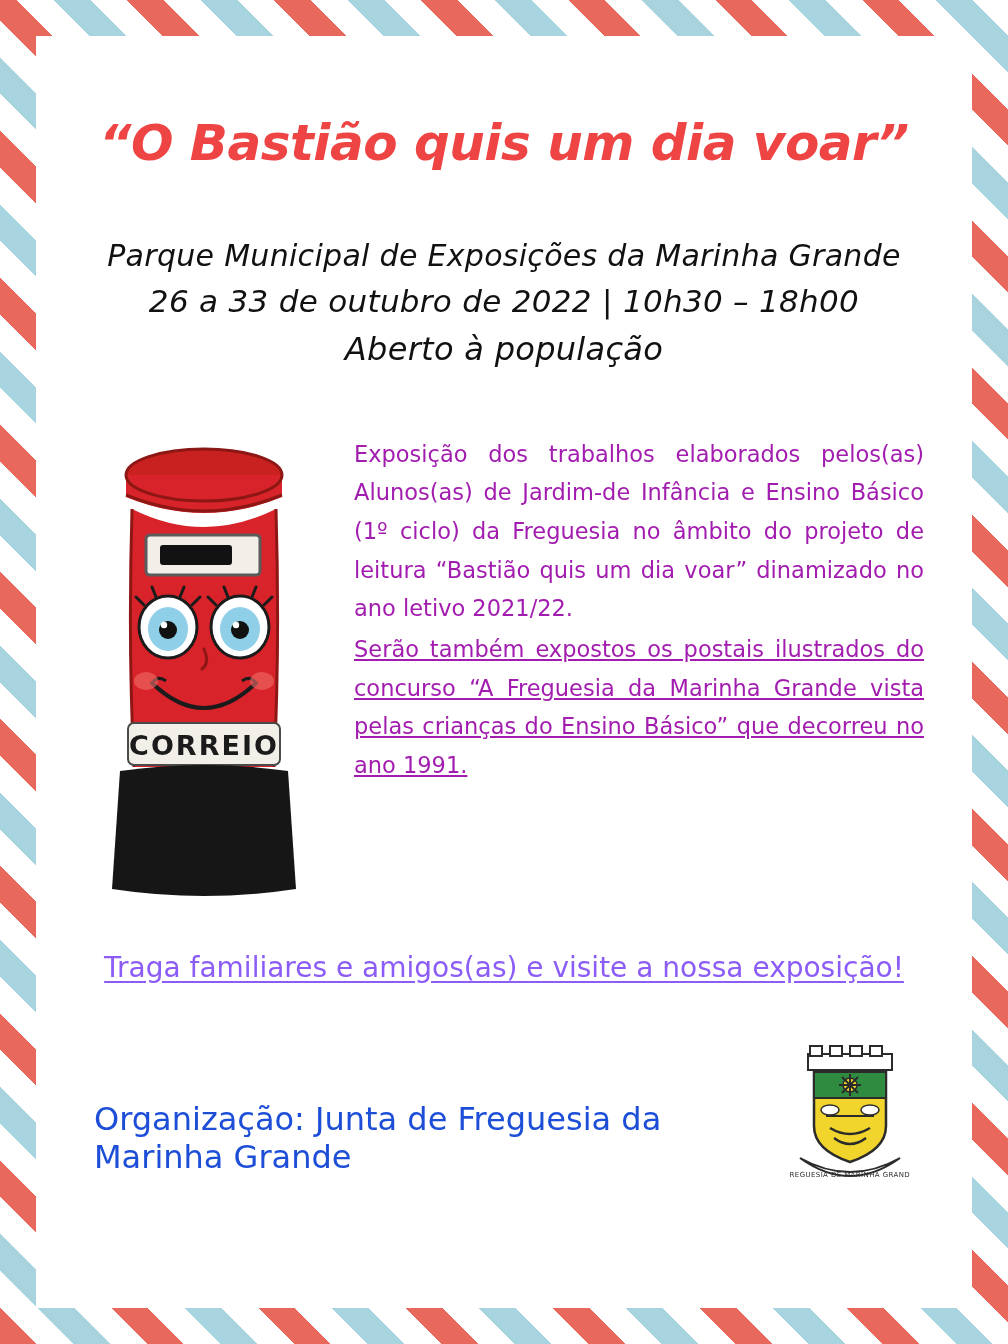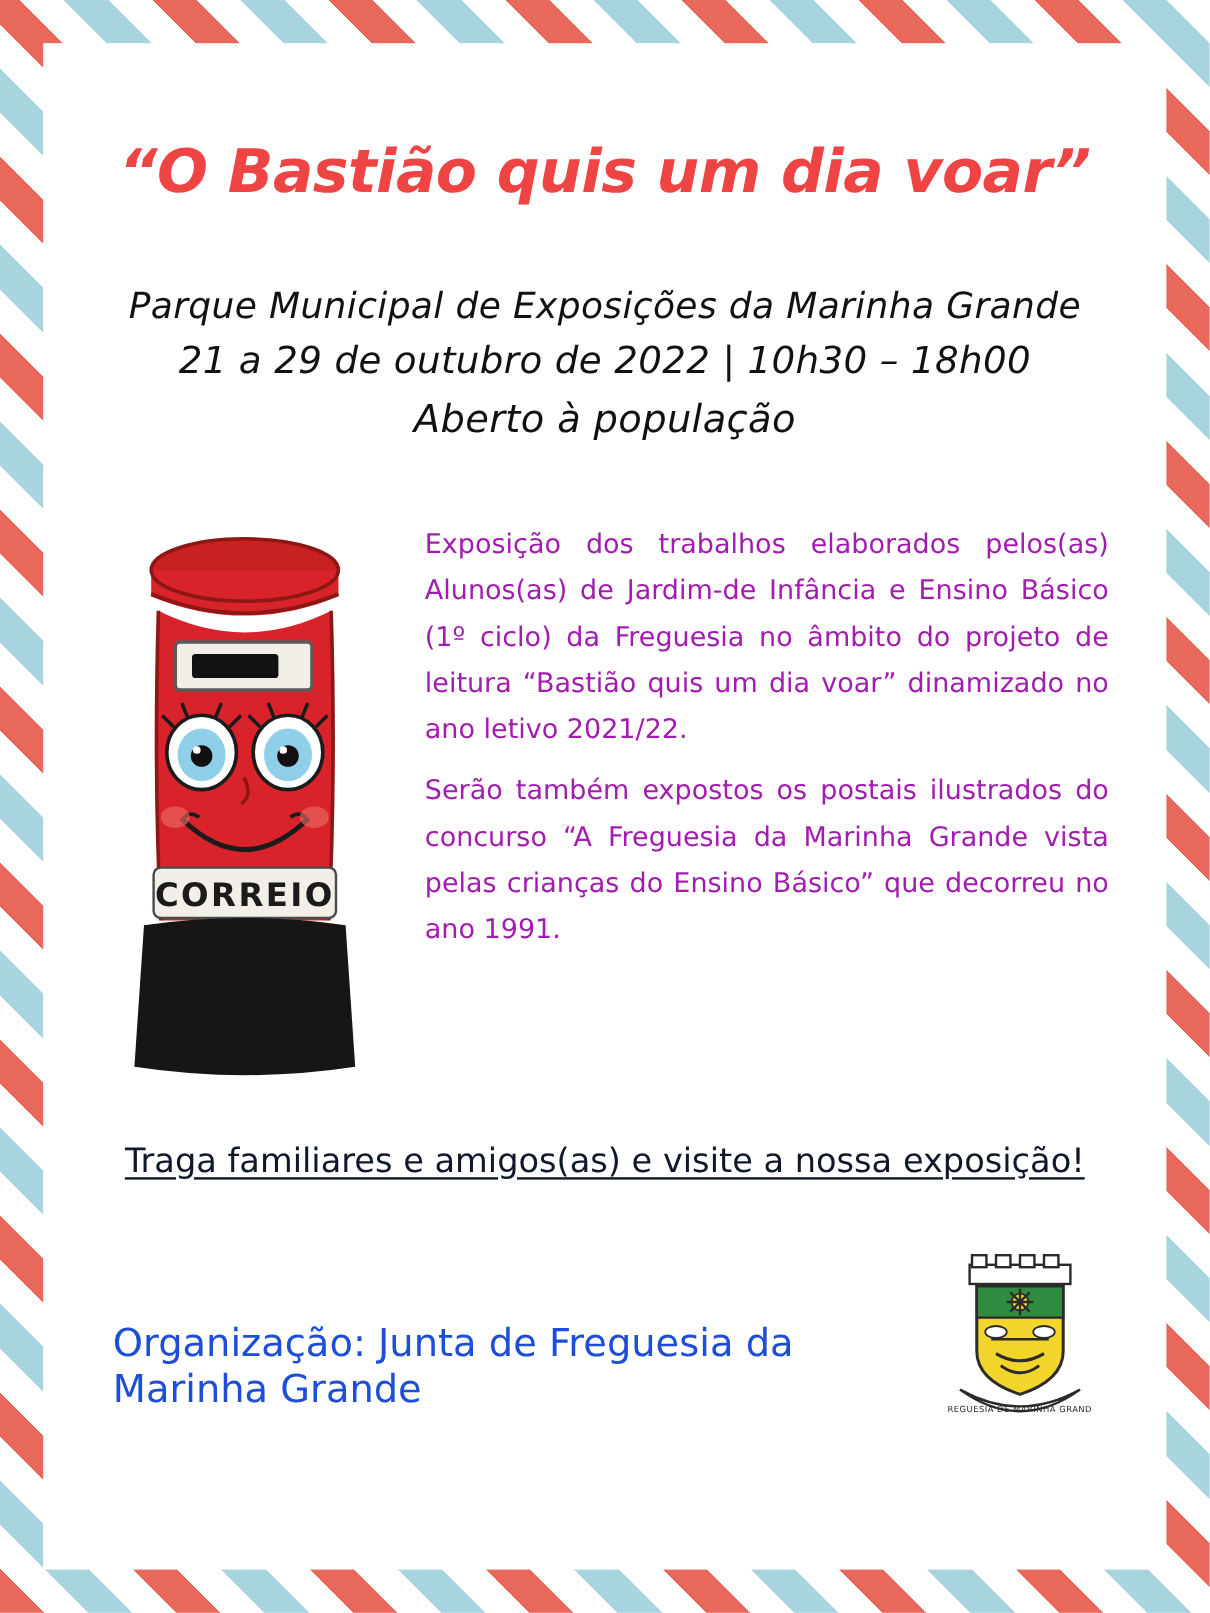--- a/index.html
+++ b/index.html
@@ -100,31 +100,31 @@
   .description {
     flex: 1 1 auto;
     padding-left: 18px;
     padding-top: 4px;
     font-size: 22.5px;
     line-height: 1.72;
     color: #a21caf;
     text-align: justify;
   }
   .description p { margin: 0; }
-  .description p + p { margin-top: 12px; }
+  .description p + p { margin-top: 2px; text-decoration: underline; }
 
   
   .mailbox-svg { display: block; }
 
   
   .cta {
     margin-top: 44px;
     text-align: center;
     font-size: 28px;
-    color: #0f172a;
+    color: #8b5cf6;
     text-decoration: underline;
     text-underline-offset: 4px;
   }
 
   
   .footer {
     margin-top: 56px;
     display: flex;
     align-items: flex-end;
     justify-content: space-between;
@@ -148,21 +148,21 @@
 
   <div class="airmail-border"></div>
   <div class="airmail-inner"></div>
 
   <div class="content">
 
     <h1 class="title">“O Bastião quis um dia voar”</h1>
 
     <div class="event-info">
       <div class="event-line-venue">Parque Municipal de Exposições da Marinha Grande</div>
-      <div class="event-line-dates">21 a 29 de outubro de 2022 | 10h30 – 18h00</div>
+      <div class="event-line-dates">26 a 33 de outubro de 2022 | 10h30 – 18h00</div>
       <div class="event-line-open">Aberto à população</div>
     </div>
 
     <div class="main-row">
 
       <div class="figure">
         <svg class="mailbox-svg" width="240" height="470" viewBox="0 0 240 470">
 
           <ellipse cx="120" cy="38" rx="78" ry="26" fill="#c8211f"></ellipse>
           <path d="M42 38 L42 60 Q120 92 198 60 L198 38 Z" fill="#d8232a"></path>

